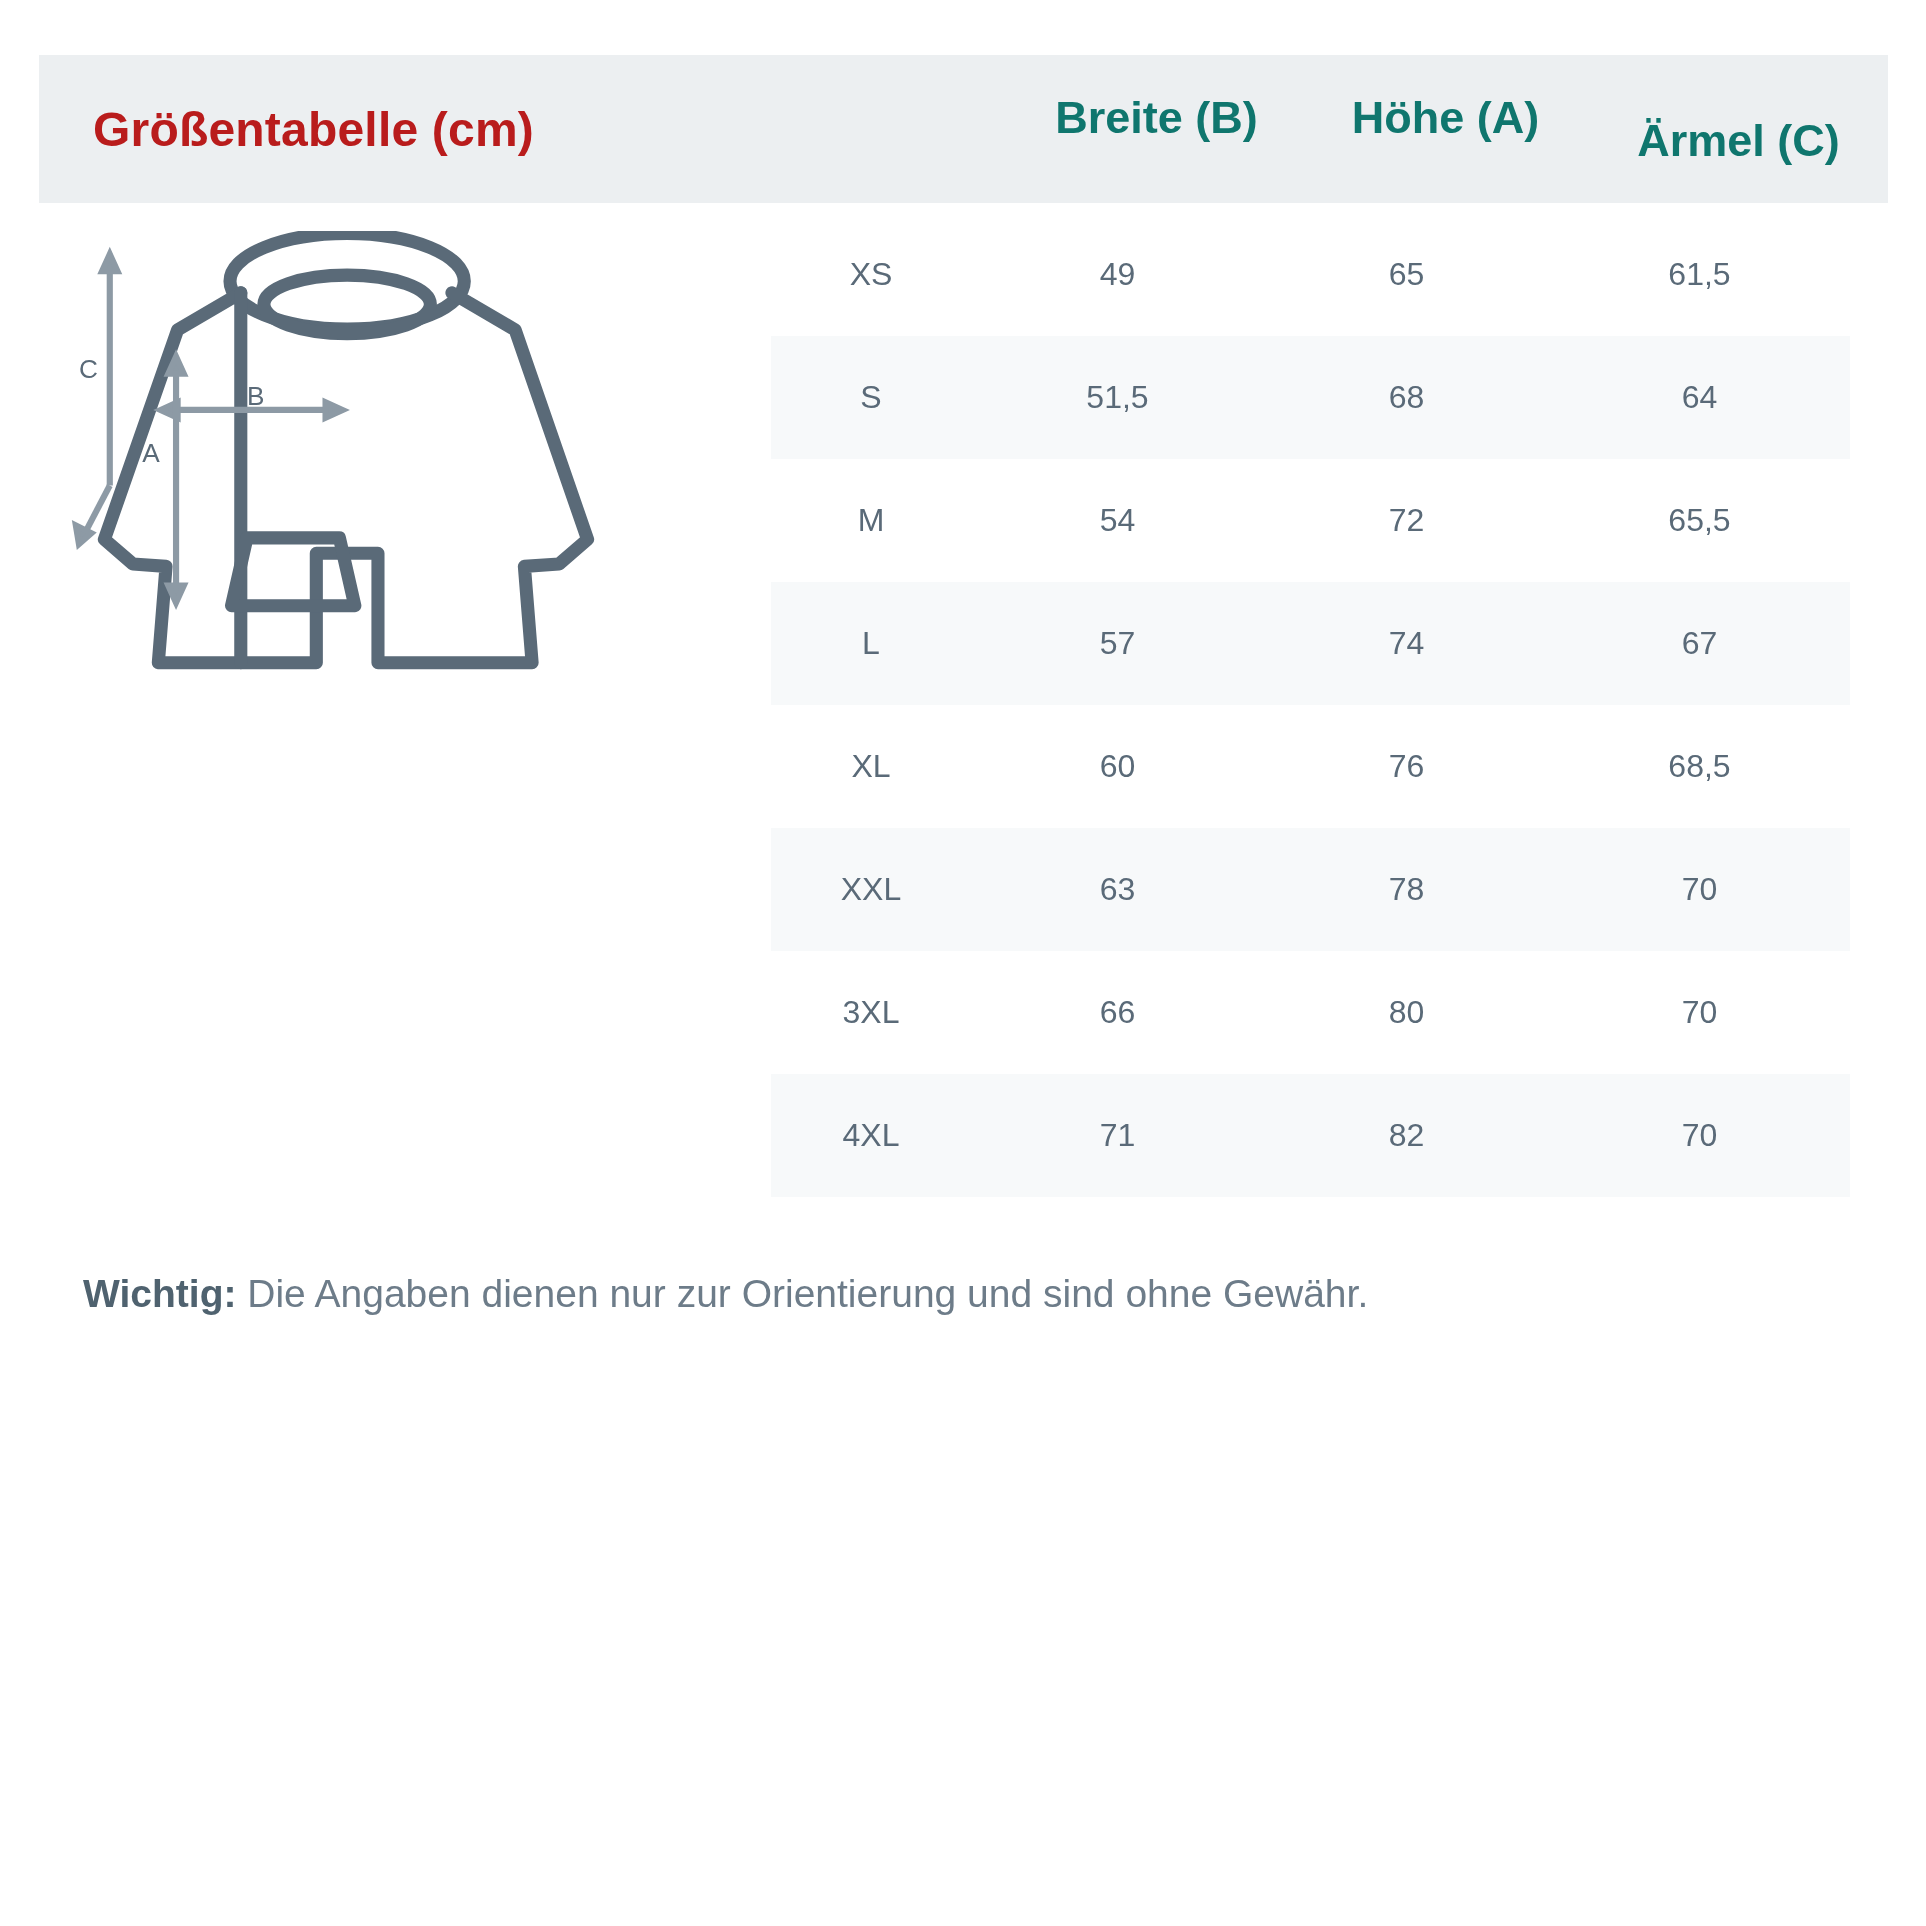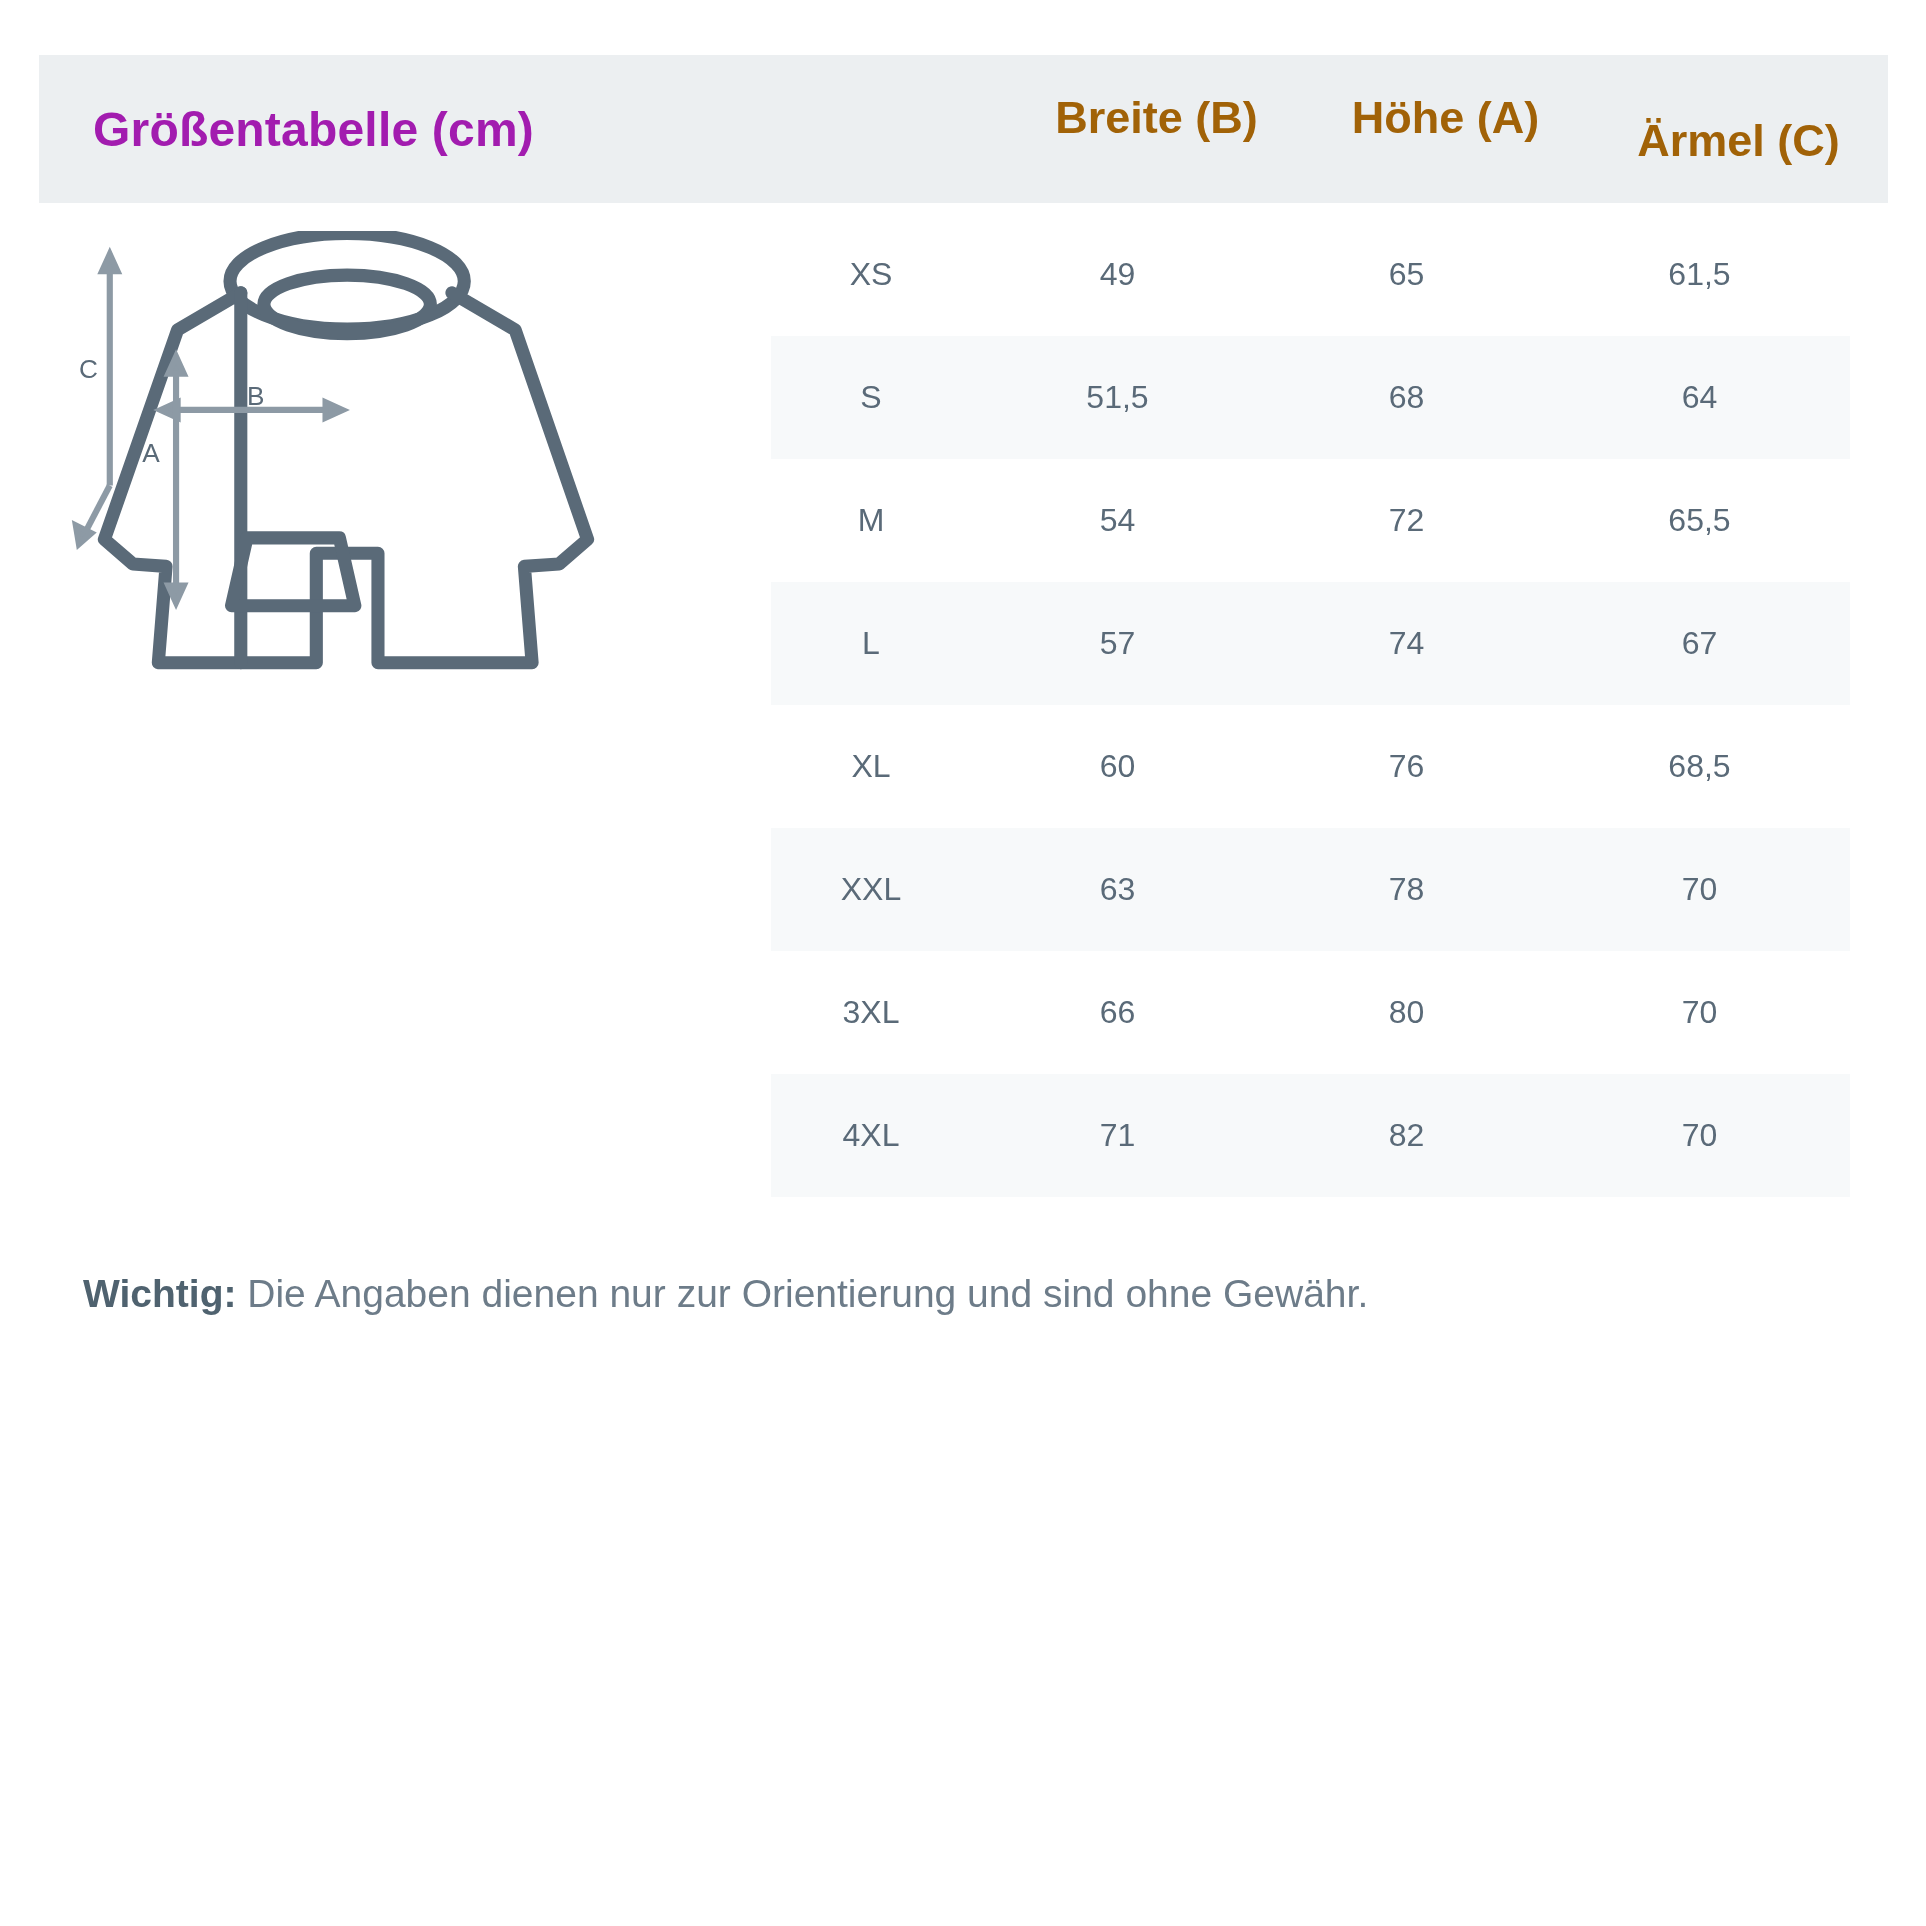--- a/index.html
+++ b/index.html
@@ -31,34 +31,34 @@
     height: 148px;
     background: #eceff1;
     display: flex;
     align-items: center;
   }
   .header-title {
     position: absolute;
     left: 54px;
     font-size: 48px;
     font-weight: bold;
-    color: #a21caf;
+    color: #b91c1c;
     letter-spacing: 0.2px;
     white-space: nowrap;
   }
   .header-cols {
     position: absolute;
     left: 771px;
     width: 1079px;
     display: flex;
   }
   .header-col {
     font-size: 45px;
     font-weight: bold;
-    color: #a16207;
+    color: #0f766e;
     text-align: center;
     white-space: nowrap;
   }
   .hc-size  { width: 200px; }
   .hc-width { width: 293px; }
   .hc-height{ width: 285px; }
   .hc-sleeve{ width: 301px; margin-top: 23px; }
 
   
   .figure-wrap {

